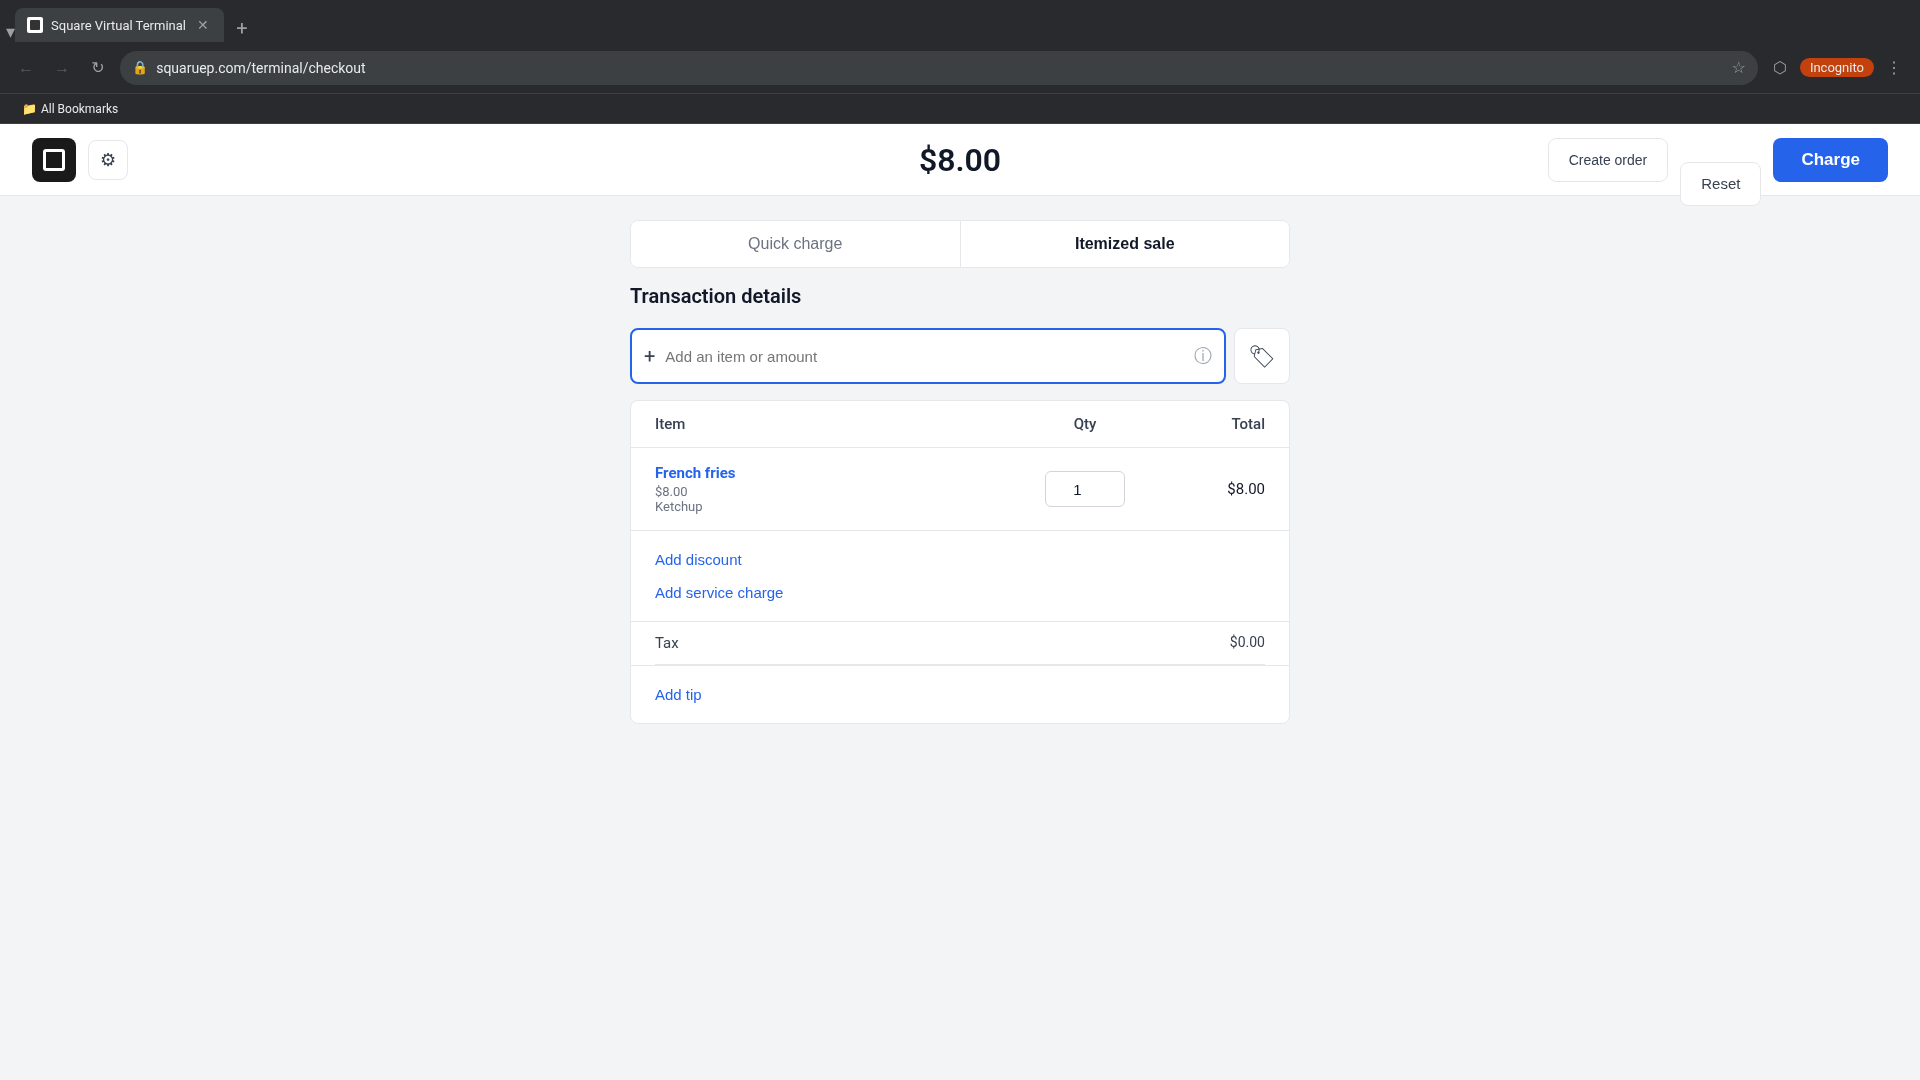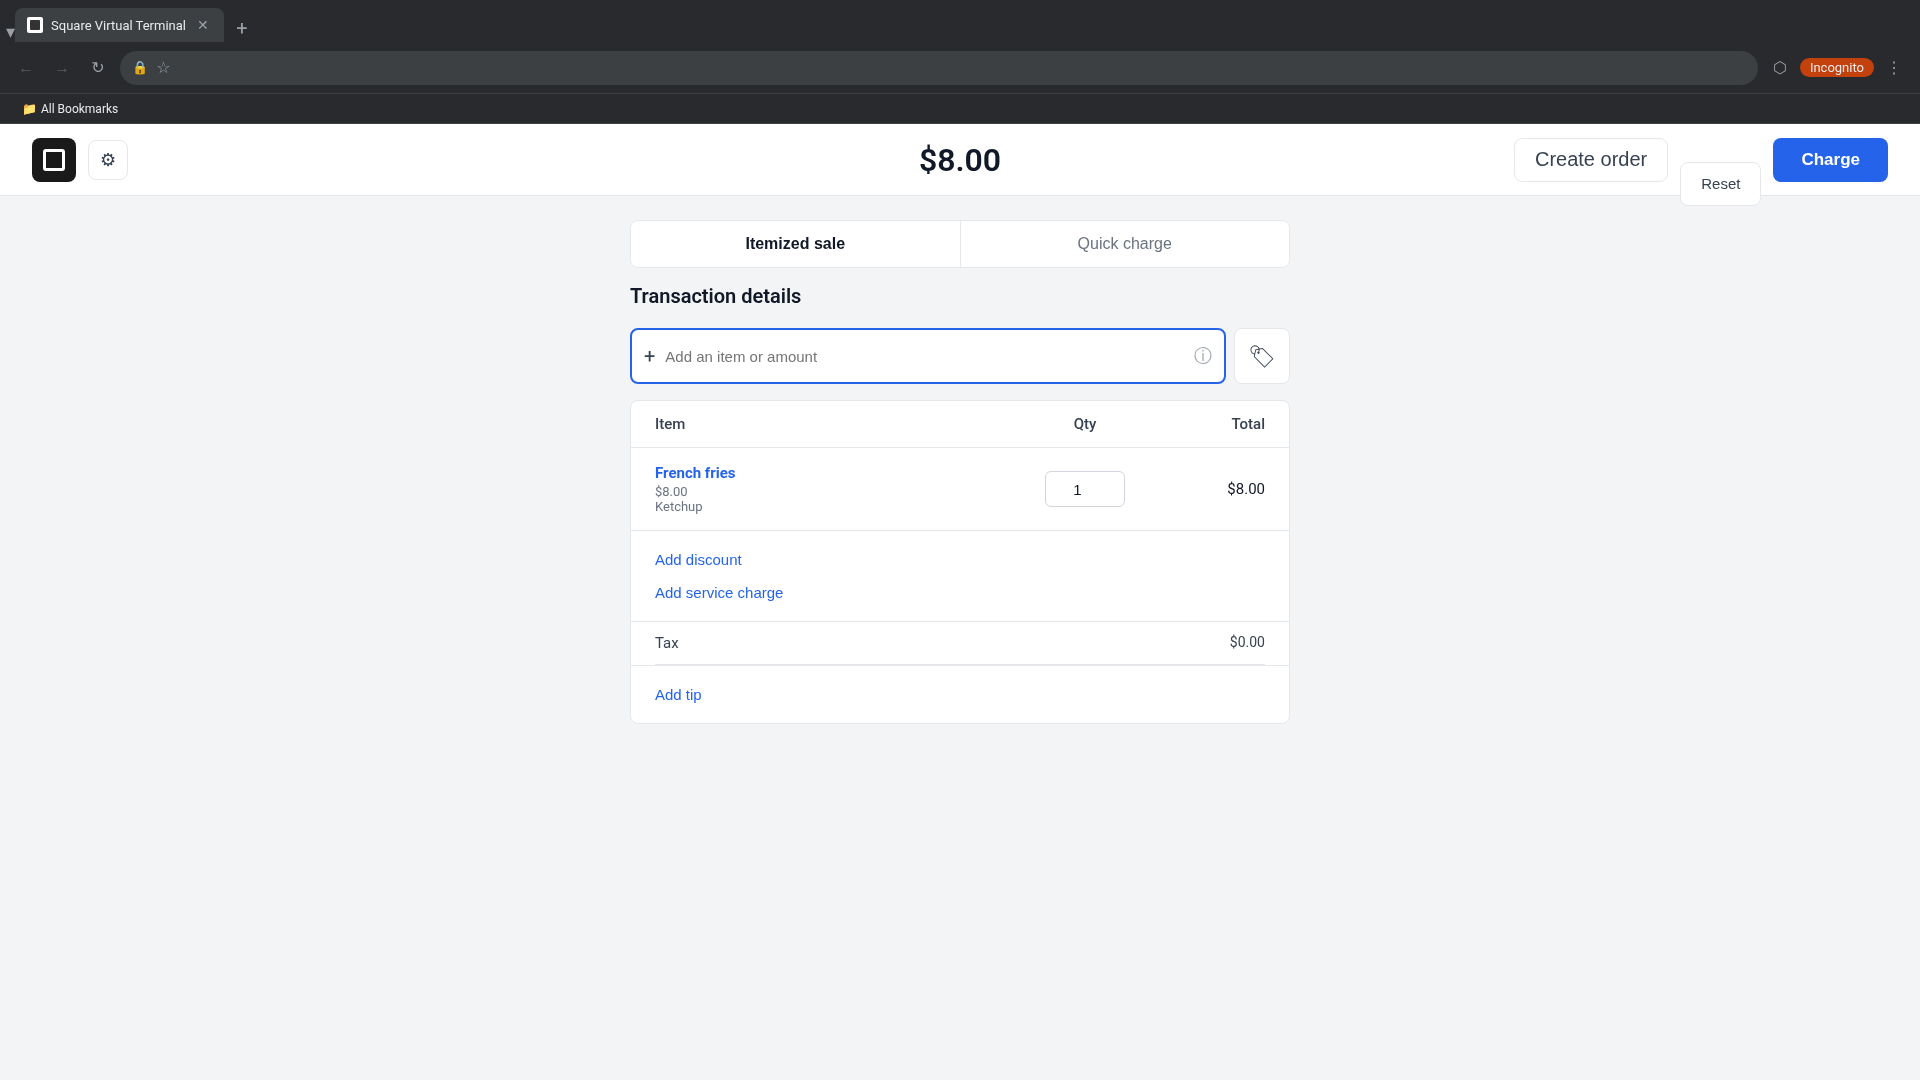--- a/index.html
+++ b/index.html
@@ -186,21 +186,21 @@
       align-items: center;
       gap: 12px;
     }
     .btn-create-order {
       padding: 0 20px;
       height: 44px;
       border-radius: 8px;
       border: 1px solid #e5e7eb;
       background: #fff;
       color: #374151;
-      font-size: 20px;
+      font-size: 14px;
       cursor: pointer;
       font-weight: 500;
     }
     .btn-reset {
       padding: 0 20px;
       height: 44px;
       border-radius: 8px;
       border: 1px solid #e5e7eb;
       background: #fff;
       color: #374151;
@@ -403,20 +403,21 @@
     </div>
     <div class="new-tab-btn">+</div>
   </div>
 
   <div class="address-bar-row">
     <div class="nav-btn disabled">←</div>
     <div class="nav-btn disabled">→</div>
     <div class="nav-btn">↻</div>
     <div class="address-input-wrap">
       <span class="address-lock">🔒</span>
+      <span class="address-text">squaruep.com/terminal/checkout</span>
       <span class="address-star">☆</span>
     </div>
     <div class="browser-actions">
       <div class="browser-action-btn">⬡</div>
       <div class="profile-btn">
         <span>Incognito</span>
       </div>
       <div class="browser-action-btn">⋮</div>
     </div>
   </div>
@@ -442,22 +443,22 @@
         <button class="btn-create-order">Create order</button>
         <button class="btn-reset">Reset</button>
         <button class="btn-charge">Charge</button>
       </div>
     </div>
 
     <div class="main-content">
       <div class="checkout-container">
 
         <div class="tab-switcher">
+          <button class="tab-option">Quick charge</button>
           <button class="tab-option active">Itemized sale</button>
-          <button class="tab-option">Quick charge</button>
         </div>
 
         <div>
           <div class="section-title">Transaction details</div>
         </div>
 
         <div class="item-input-row">
           <div class="item-input-wrap">
             <span class="item-input-plus">+</span>
             <input class="item-input-field" type="text" placeholder="Add an item or amount" style="">

